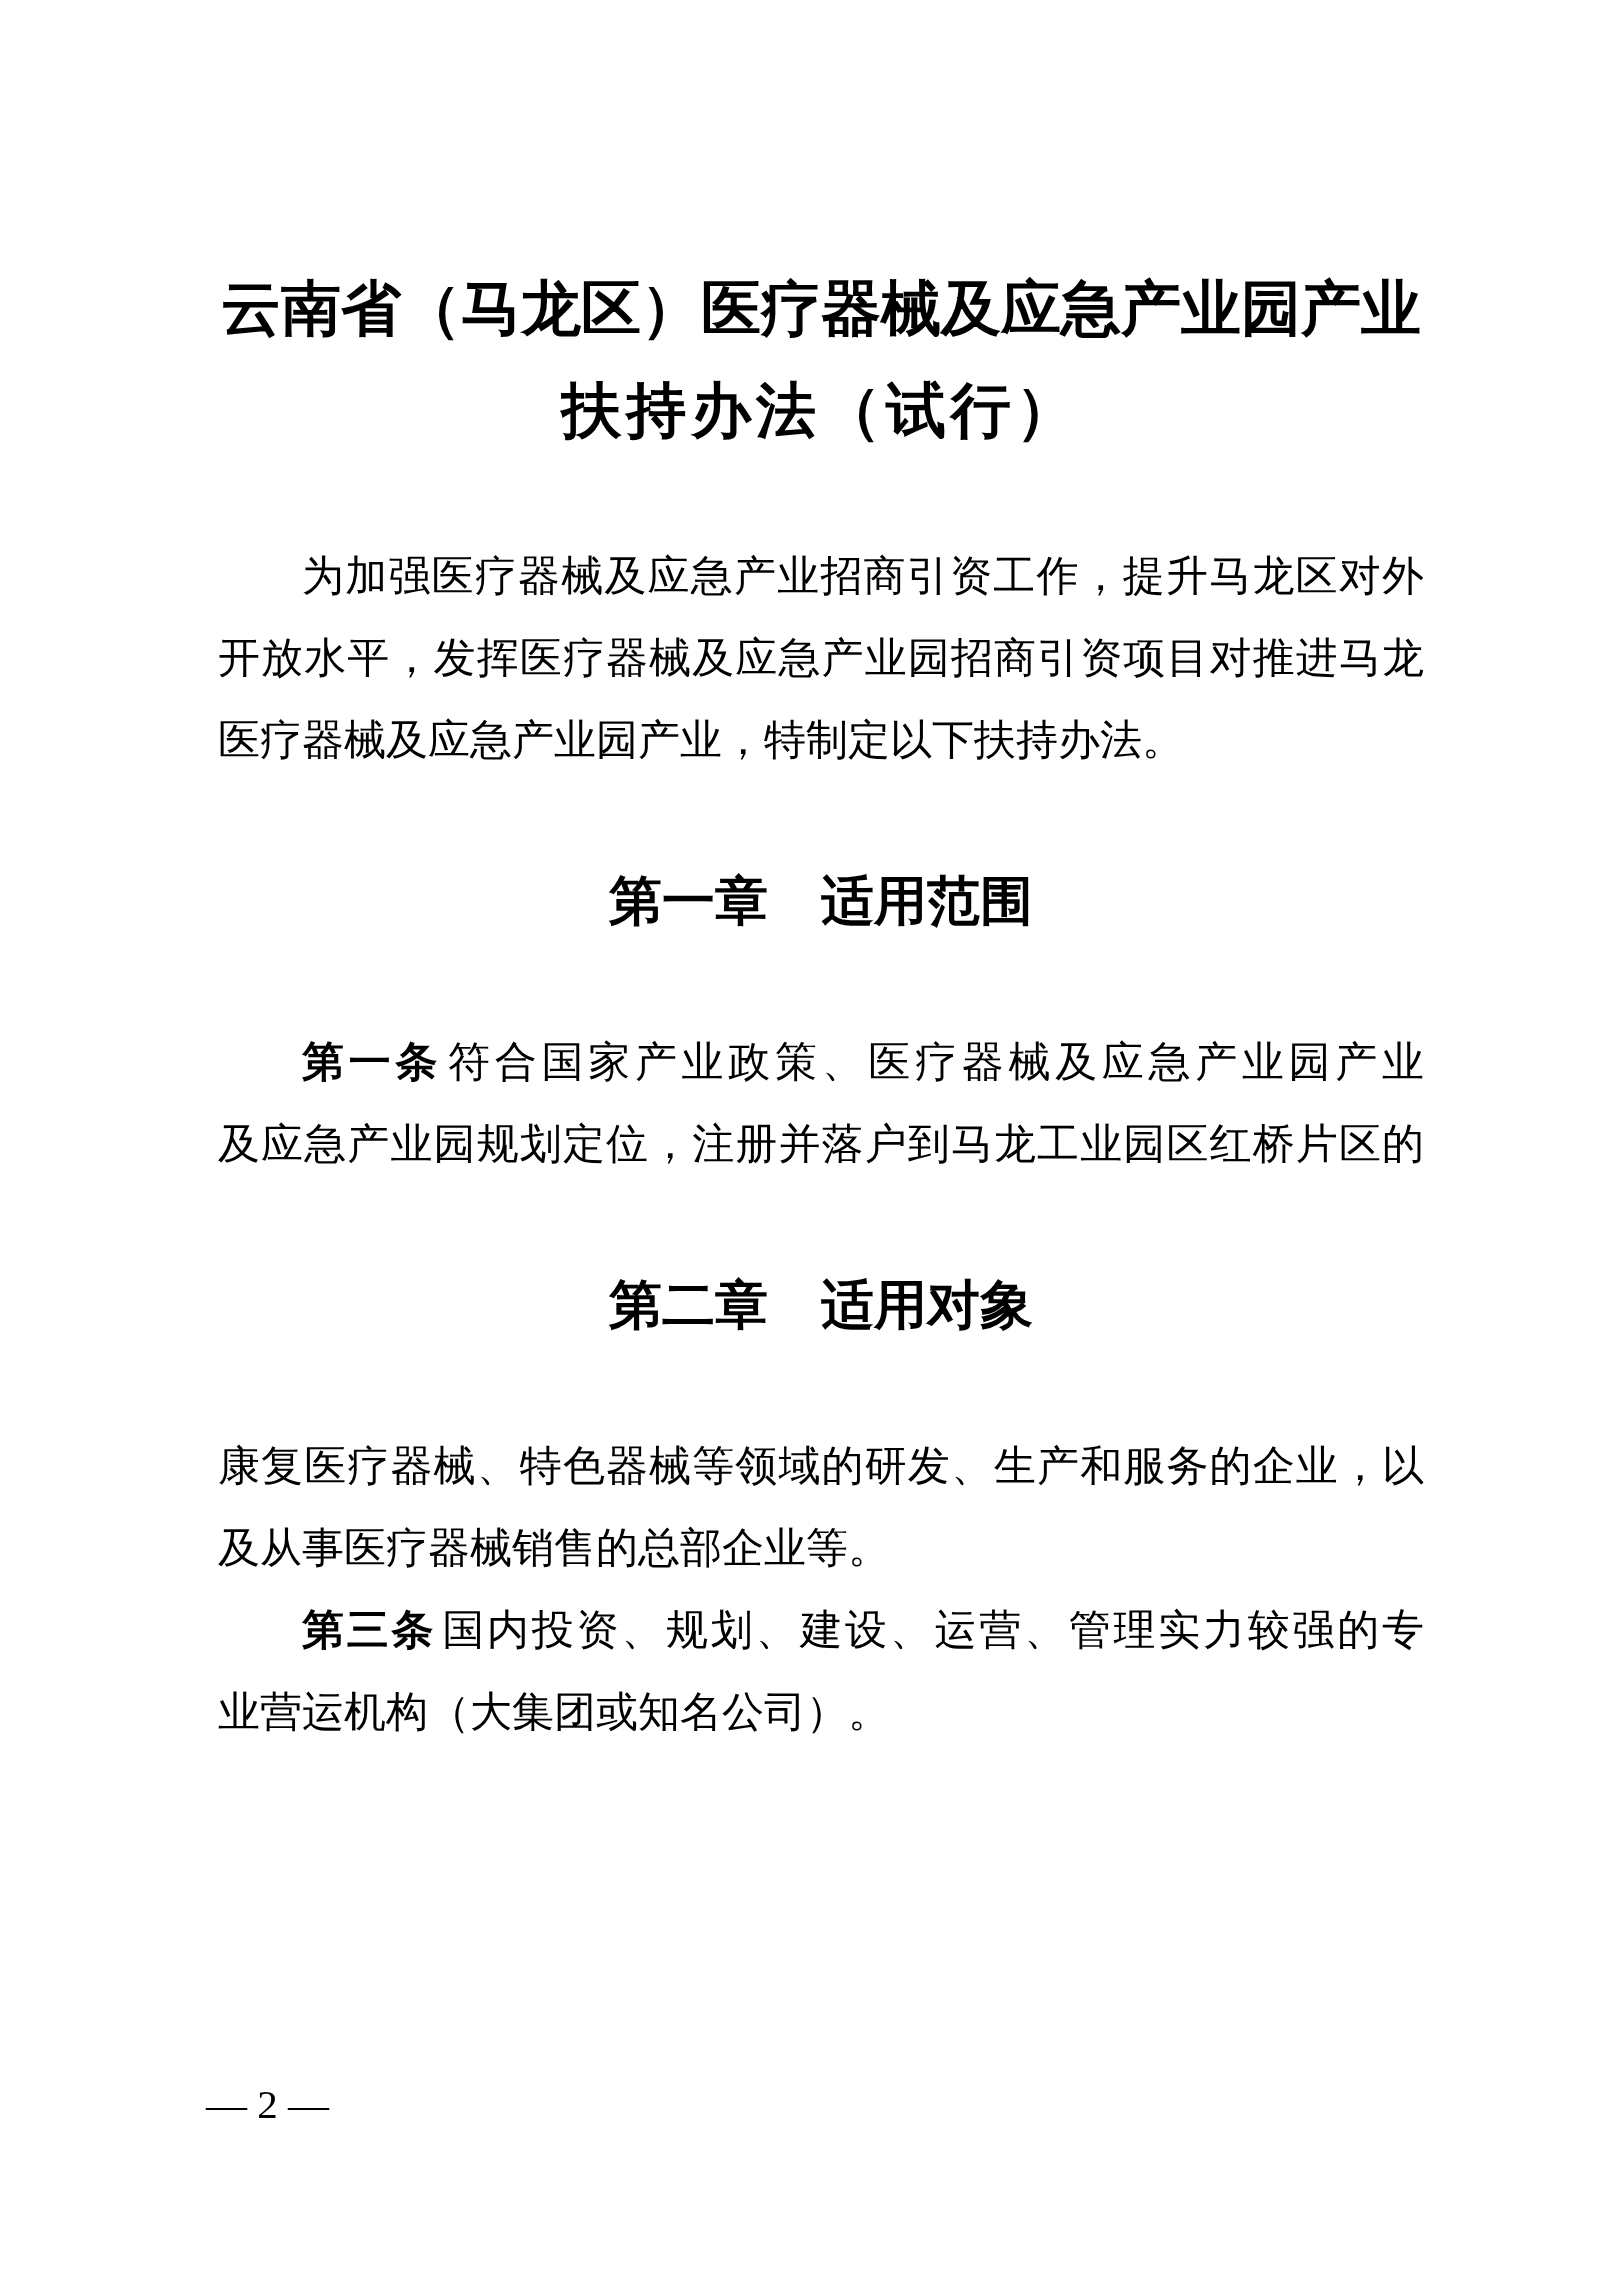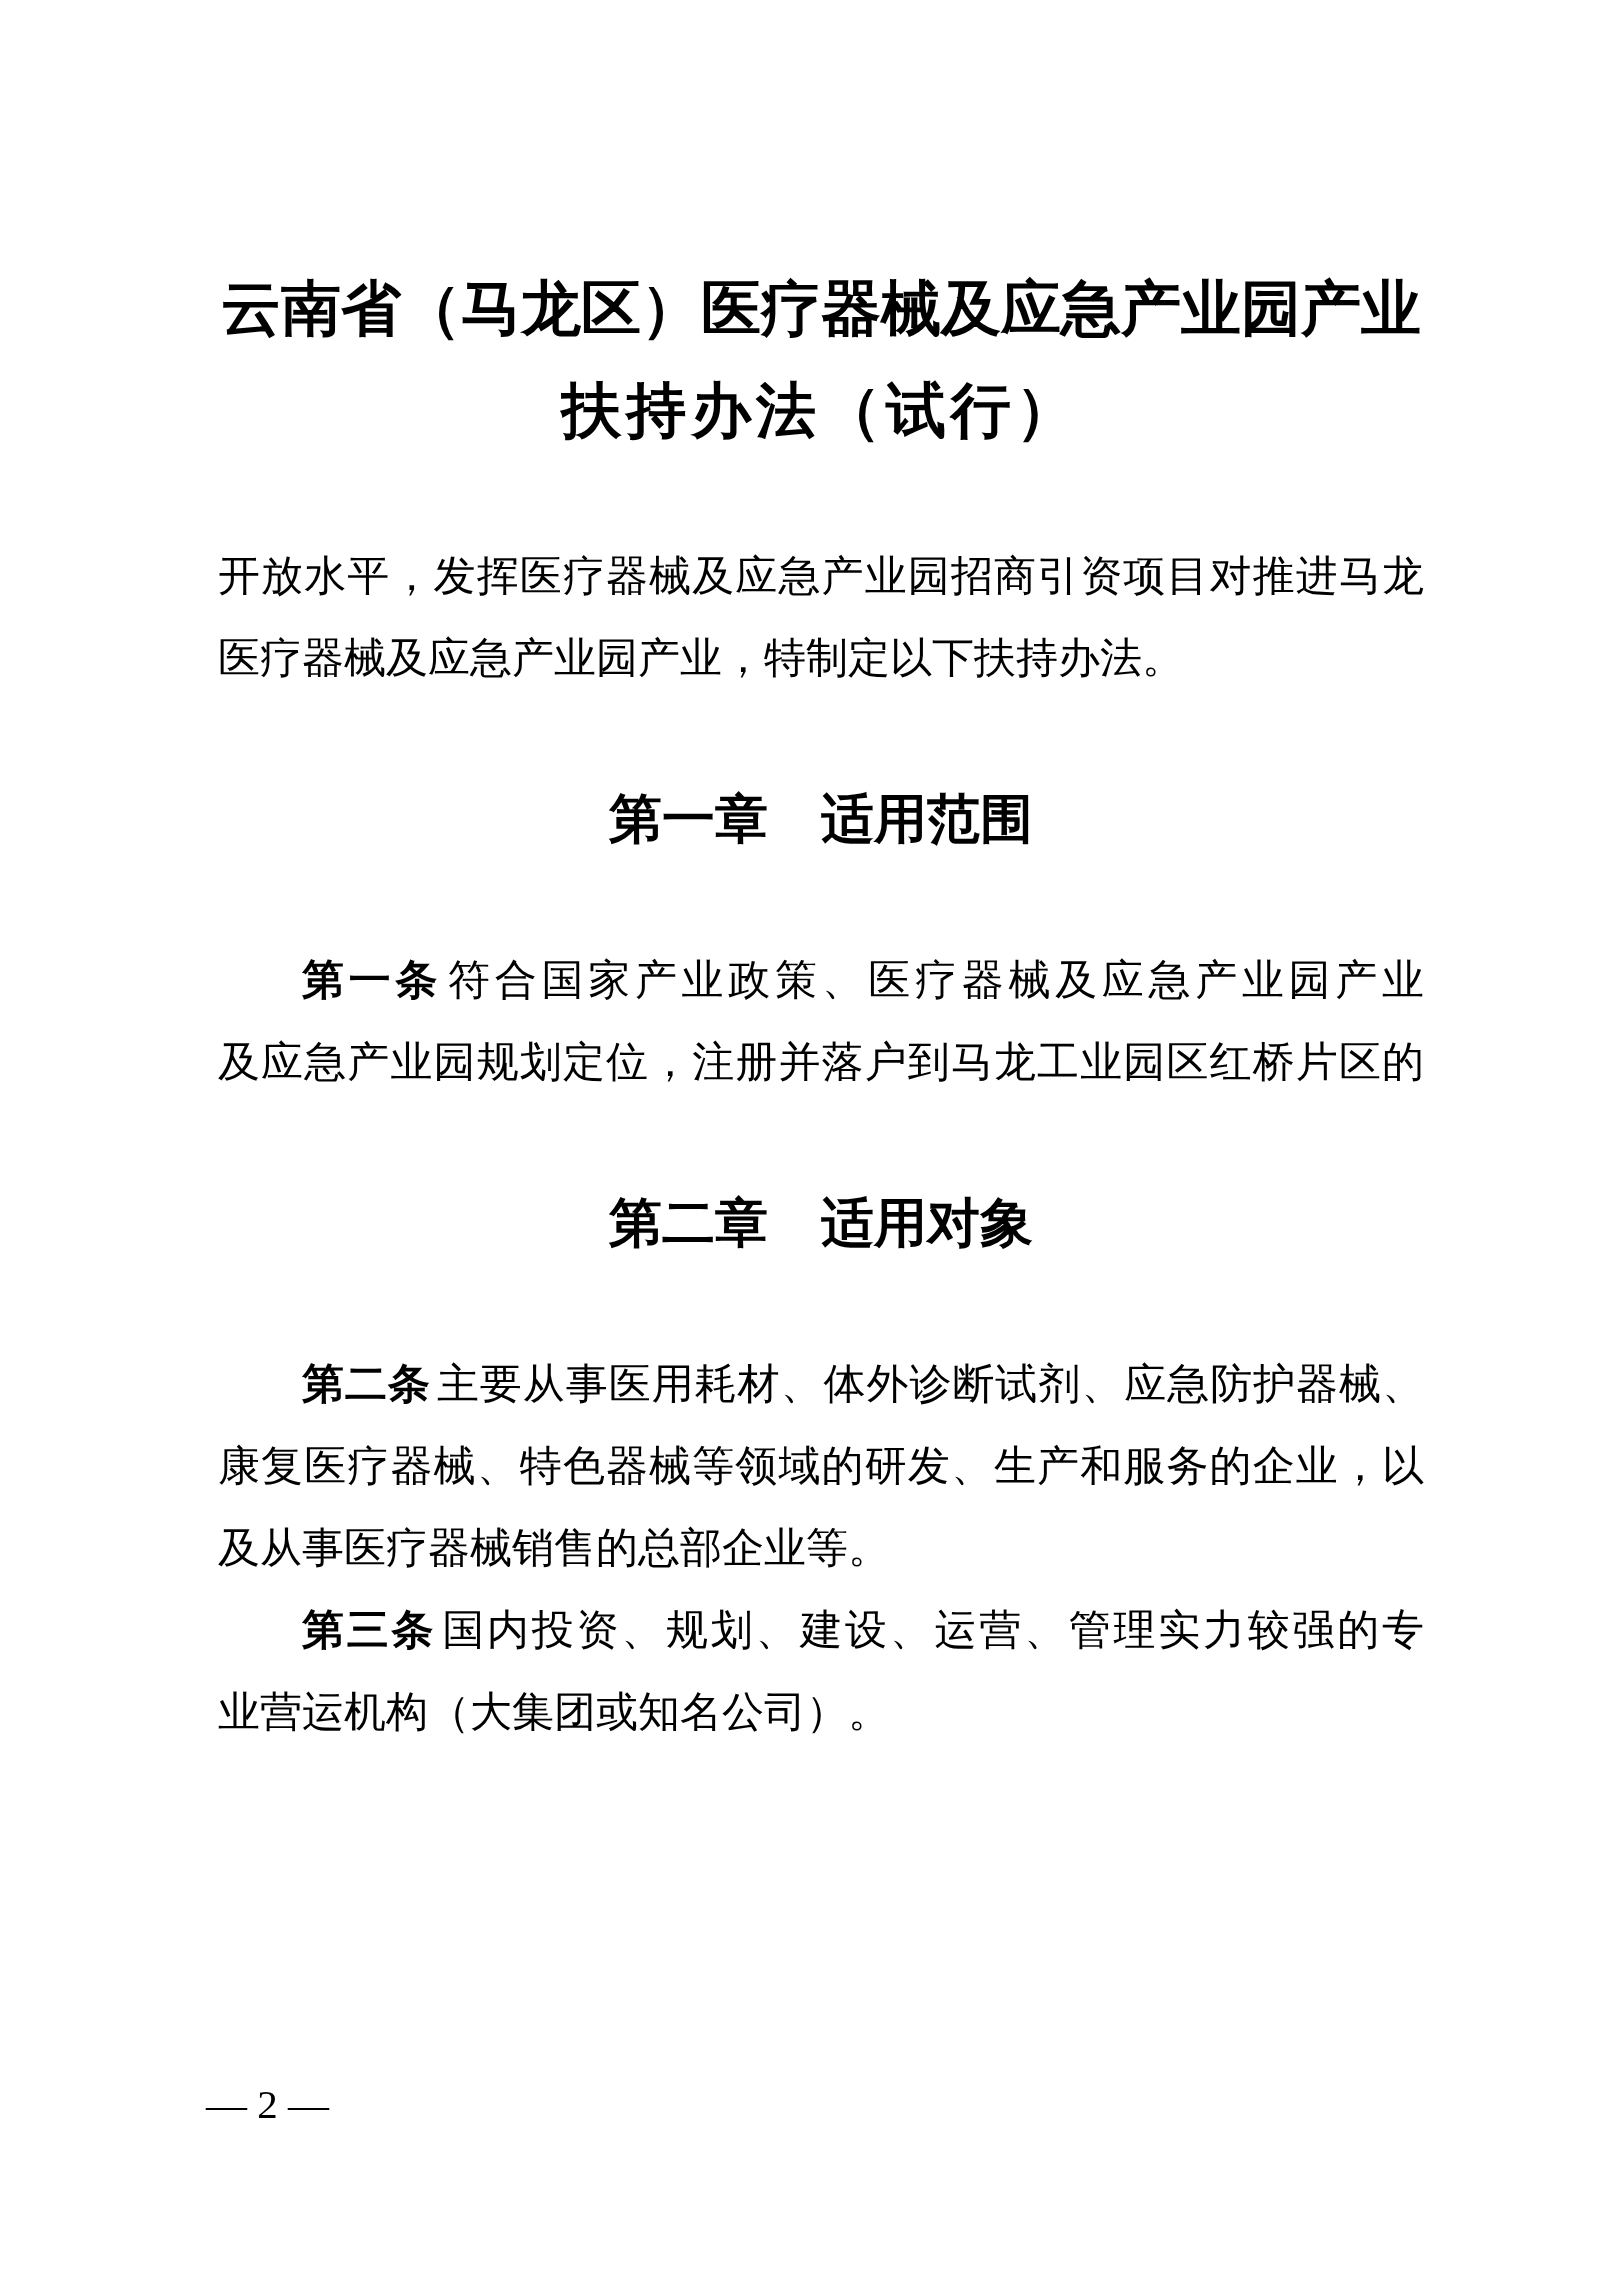--- a/index.html
+++ b/index.html
@@ -69,39 +69,37 @@
 
 <div class="page">
   <div class="content">
 
     <div class="doc-title">
       <div class="t1">云南省（马龙区）医疗器械及应急产业园产业</div>
       <div class="t2">扶持办法（试行）</div>
     </div>
 
     <div class="intro body-text">
+      <div class="line indent">为加强医疗器械及应急产业招商引资工作，提升马龙区对外</div>
       <div class="line">开放水平，发挥医疗器械及应急产业园招商引资项目对推进马龙</div>
       <div class="line-left">医疗器械及应急产业园产业，特制定以下扶持办法。</div>
     </div>
 
     <div class="chapter">第一章　适用范围</div>
 
     <div class="body-text">
       <div class="line indent">
         <span class="article-label">第一条</span><span>符合国家产业政策、医疗器械及应急产业园产业</span>
       </div>
       <div class="line">及应急产业园规划定位，注册并落户到马龙工业园区红桥片区的</div>
     </div>
 
     <div class="chapter">第二章　适用对象</div>
 
     <div class="body-text">
-      <div class="line indent">
-        <span class="article-label">第二条</span><span>主要从事医用耗材、体外诊断试剂、应急防护器械、</span>
-      </div>
       <div class="line">康复医疗器械、特色器械等领域的研发、生产和服务的企业，以</div>
       <div class="line-left">及从事医疗器械销售的总部企业等。</div>
     </div>
 
     <div class="body-text">
       <div class="line indent">
         <span class="article-label">第三条</span><span>国内投资、规划、建设、运营、管理实力较强的专</span>
       </div>
       <div class="line-left">业营运机构（大集团或知名公司）。</div>
     </div>

